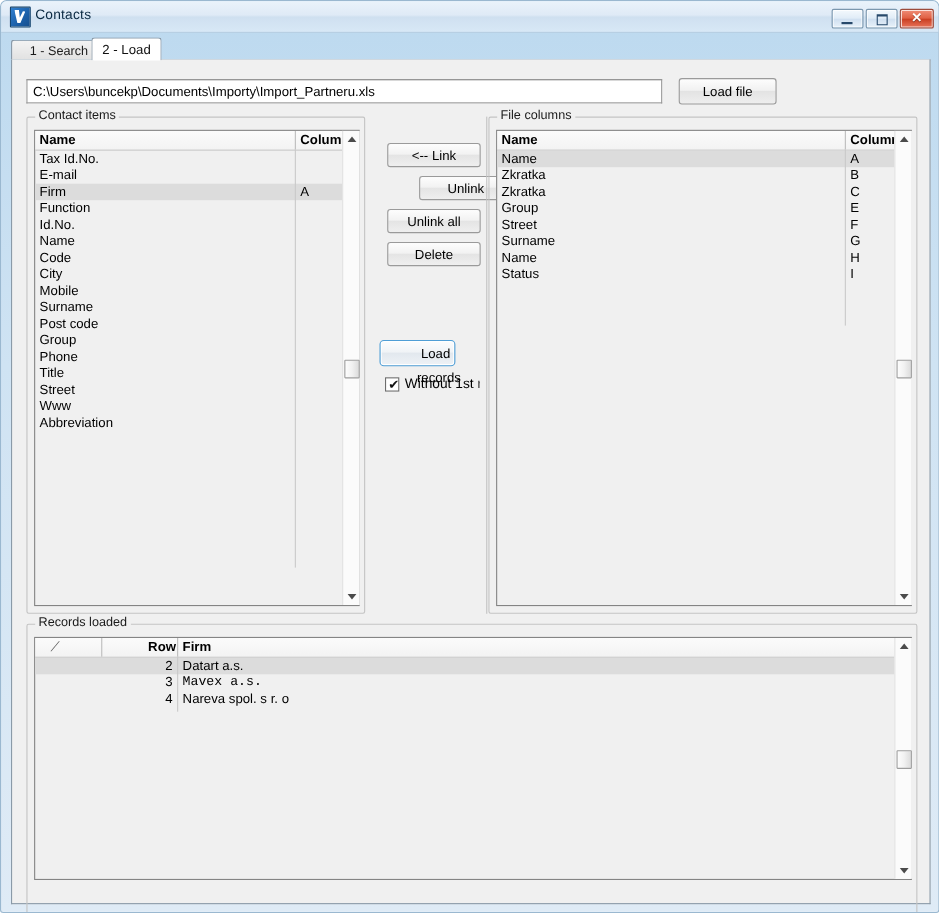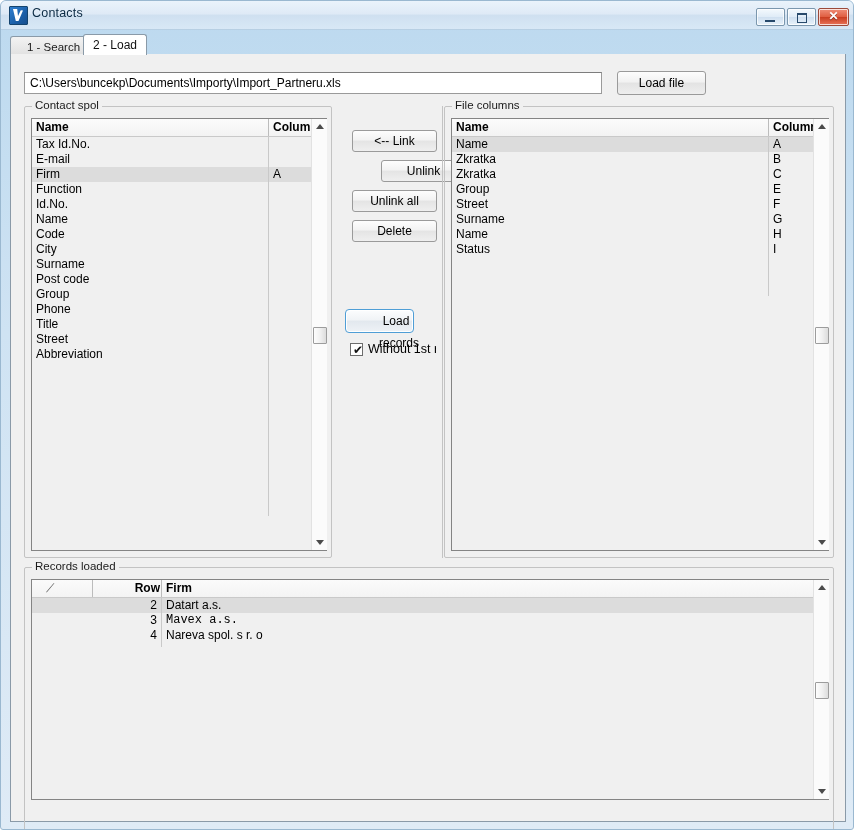--- a/index.html
+++ b/index.html
@@ -429,21 +429,21 @@
     <div class="tab active">2 - Load</div>
     <div id="tab-strip-line"></div>
   </div>
 
   <div id="client">
 
     <div id="path-field" title="C:\Users\buncekp\Documents\Importy\Import_Partneru.xls">C:\Users\buncekp\Documents\Importy\Import_Partneru.xls</div>
     <div id="load-file-btn">Load file</div>
 
     <div class="groupbox" id="grp-contact">
-      <div class="group-caption">Contact spol</div>
+      <div class="group-caption">Contact items</div>
 
       <div class="grid" style="left:6px; top:11px; width:296px; height:433px;">
         <div class="grid-header">
           <div class="hcell" style="left:0; width:236px;">Name</div>
           <div class="hsep" style="left:236px;"></div>
           <div class="hcell" style="left:237px; width:52px;">Column</div>
         </div>
         <div class="grid-body" id="contact-rows">
             <div class="row">
               <div class="cell" style="left: 0px; width: 236px;">Tax Id.No.</div>
@@ -471,20 +471,24 @@
             </div>
             <div class="row">
               <div class="cell" style="left: 0px; width: 236px;">Code</div>
               <div class="cell" style="left: 237px; width: 52px;"></div>
             </div>
             <div class="row">
               <div class="cell" style="left: 0px; width: 236px;">City</div>
               <div class="cell" style="left: 237px; width: 52px;"></div>
             </div>
             <div class="row">
+              <div class="cell" style="left: 0px; width: 236px;">Mobile</div>
+              <div class="cell" style="left: 237px; width: 52px;"></div>
+            </div>
+            <div class="row">
               <div class="cell" style="left: 0px; width: 236px;">Surname</div>
               <div class="cell" style="left: 237px; width: 52px;"></div>
             </div>
             <div class="row">
               <div class="cell" style="left: 0px; width: 236px;">Post code</div>
               <div class="cell" style="left: 237px; width: 52px;"></div>
             </div>
             <div class="row">
               <div class="cell" style="left: 0px; width: 236px;">Group</div>
               <div class="cell" style="left: 237px; width: 52px;"></div>
@@ -492,20 +496,24 @@
             <div class="row">
               <div class="cell" style="left: 0px; width: 236px;">Phone</div>
               <div class="cell" style="left: 237px; width: 52px;"></div>
             </div>
             <div class="row">
               <div class="cell" style="left: 0px; width: 236px;">Title</div>
               <div class="cell" style="left: 237px; width: 52px;"></div>
             </div>
             <div class="row">
               <div class="cell" style="left: 0px; width: 236px;">Street</div>
+              <div class="cell" style="left: 237px; width: 52px;"></div>
+            </div>
+            <div class="row">
+              <div class="cell" style="left: 0px; width: 236px;">Www</div>
               <div class="cell" style="left: 237px; width: 52px;"></div>
             </div>
             <div class="row">
               <div class="cell" style="left: 0px; width: 236px;">Abbreviation</div>
               <div class="cell" style="left: 237px; width: 52px;"></div>
             </div>
           </div>
         <div class="vline" style="left:236px; top:17px; height:380px;"></div>
       </div>
 

